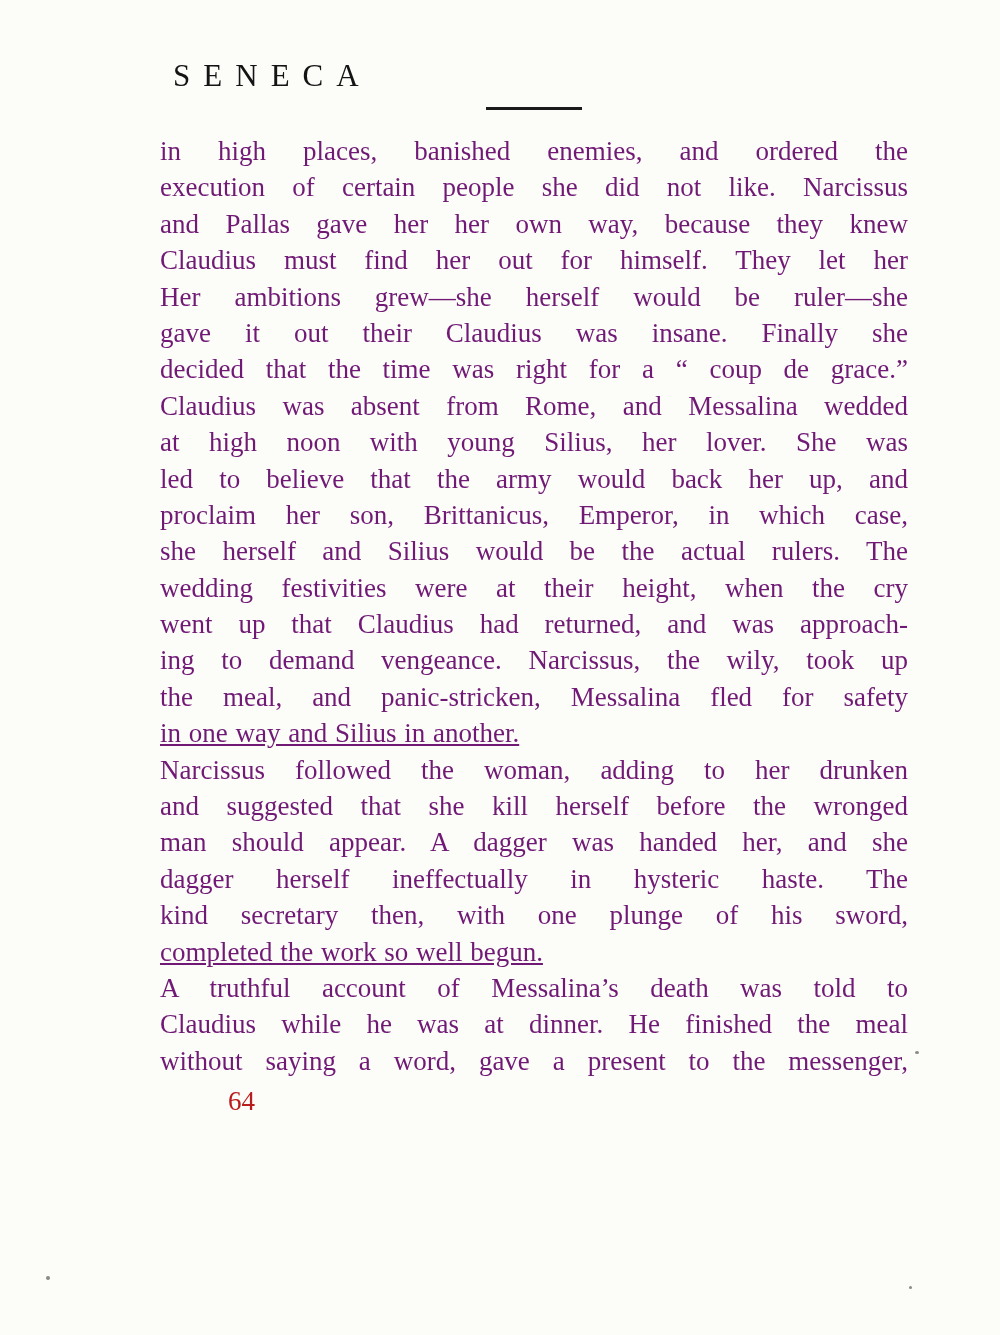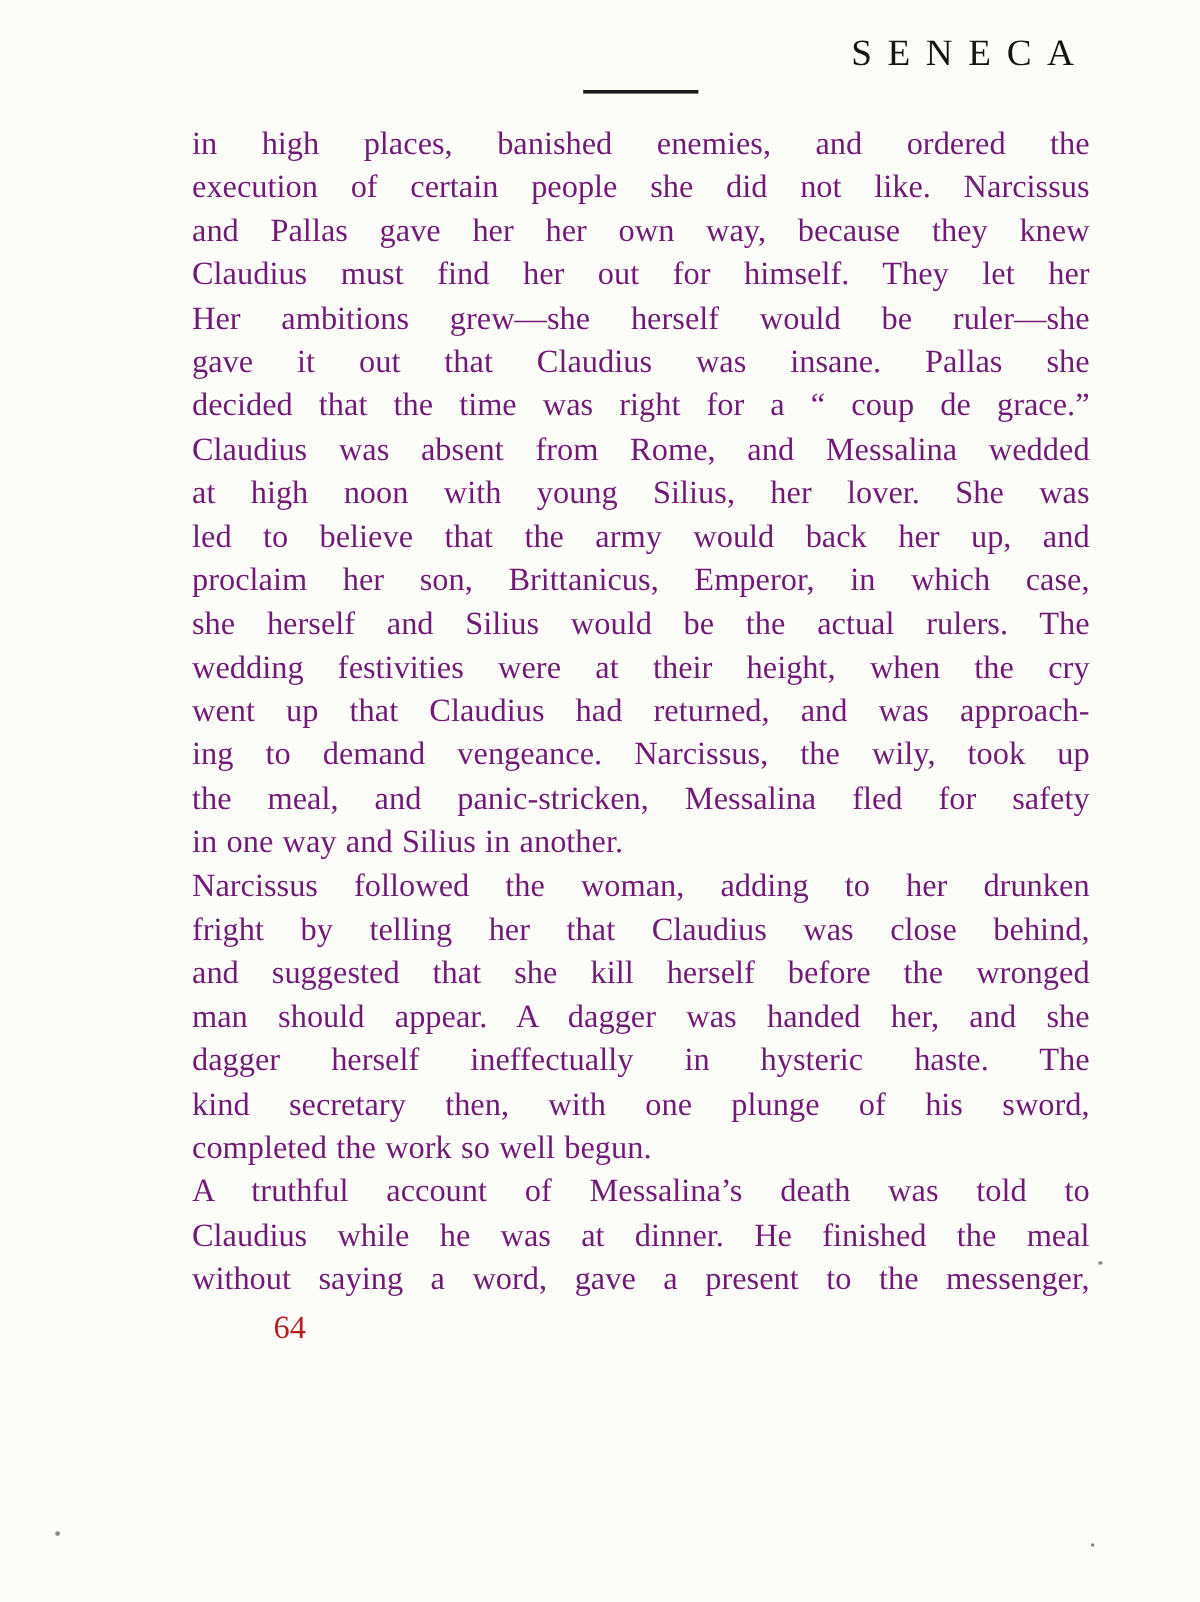--- a/index.html
+++ b/index.html
@@ -15,22 +15,22 @@
     height: 1335px;
     background: #fcfcf9;
     color: #1b1b1b;
     overflow: hidden;
   }
   .content {
     margin-left: 160px;
     width: 748px;
   }
   .title {
-    padding-top: 26px;
-    text-align: right;
+    padding-top: 58px;
+    text-align: left;
     font-size: 31px;
     font-weight: 400;
     letter-spacing: 0.42em;
     text-indent: 0.42em; 
     color: #141414;
   }
   .title-rule {
     width: 96px;
     height: 3px;
     background: #1a1a1a;
@@ -44,20 +44,21 @@
     line-height: 36.4px;
     height: 36.4px;
     text-align: justify;
     text-align-last: justify;
     word-spacing: 1px;
     white-space: normal;
     color: #701a75;
   }
   .line.last-left {
     text-align-last: left;
+    text-decoration: underline;
   }
   .page-number {
     font-size: 27px;
     line-height: 36.4px;
     padding-left: 68px;
     margin-top: 4px;
     color: #b91c1c;
   }
   .speck {
     position: absolute;
@@ -77,34 +78,33 @@
     <div class="title">SENECA</div>
 
     <div class="title-rule"></div>
 
     <div class="text-block">
         <div class="line">in high places, banished enemies, and ordered the</div>
         <div class="line">execution of certain people she did not like. Narcissus</div>
         <div class="line">and Pallas gave her her own way, because they knew</div>
         <div class="line">Claudius must find her out for himself. They let her</div>
         <div class="line">Her ambitions grew—she herself would be ruler—she</div>
-        <div class="line">gave it out that Claudius was insane. Pallas she</div>
+        <div class="line">gave it out their Claudius was insane. Finally she</div>
         <div class="line">decided that the time was right for a “ coup de grace.”</div>
         <div class="line">Claudius was absent from Rome, and Messalina wedded</div>
         <div class="line">at high noon with young Silius, her lover. She was</div>
         <div class="line">led to believe that the army would back her up, and</div>
         <div class="line">proclaim her son, Brittanicus, Emperor, in which case,</div>
         <div class="line">she herself and Silius would be the actual rulers. The</div>
         <div class="line">wedding festivities were at their height, when the cry</div>
         <div class="line">went up that Claudius had returned, and was approach-</div>
         <div class="line">ing to demand vengeance. Narcissus, the wily, took up</div>
         <div class="line">the meal, and panic-stricken, Messalina fled for safety</div>
         <div class="line last-left">in one way and Silius in another.</div>
         <div class="line">Narcissus followed the woman, adding to her drunken</div>
-        <div class="line">fright by telling her that Claudius was close behind,</div>
         <div class="line">and suggested that she kill herself before the wronged</div>
         <div class="line">man should appear. A dagger was handed her, and she</div>
         <div class="line">dagger herself ineffectually in hysteric haste. The</div>
         <div class="line">kind secretary then, with one plunge of his sword,</div>
         <div class="line last-left">completed the work so well begun.</div>
         <div class="line">A truthful account of Messalina’s death was told to</div>
         <div class="line">Claudius while he was at dinner. He finished the meal</div>
         <div class="line">without saying a word, gave a present to the messenger,</div>
       </div>
 

